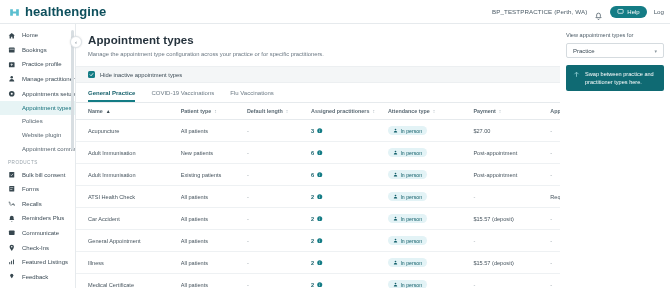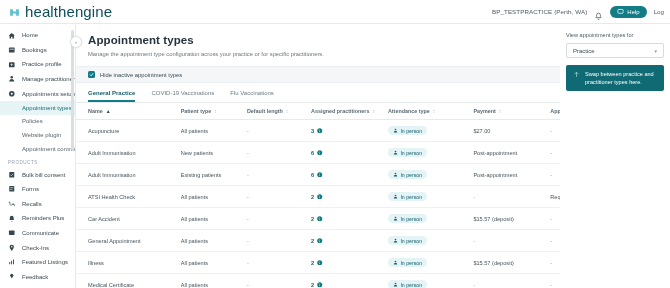--- a/index.html
+++ b/index.html
@@ -15,21 +15,21 @@
   
   .topbar {
     height: 24px; flex: 0 0 24px;
     background: #ffffff;
     border-bottom: 1px solid #e6eaed;
     display: flex; align-items: center;
     padding: 0 6px 0 8px;
   }
   .logo-wrap { display: flex; align-items: center; gap: 4px; }
   .logo-mark { width: 13px; height: 13px; display: block; }
-  .logo-text { font-size: 15px; font-weight: 400; color: #0d4f5c; letter-spacing: .1px; }
+  .logo-text { font-size: 13px; font-weight: 700; color: #0d4f5c; letter-spacing: .1px; }
   .topbar-right { margin-left: auto; display: flex; align-items: center; gap: 7px; }
   .practice-name { font-size: 6.2px; color: #4b5b66; letter-spacing: .1px; }
   .bell-icon { width: 9px; height: 9px; display: block; }
   .help-btn {
     display: flex; align-items: center; gap: 3px;
     background: #147c85; color: #fff;
     border-radius: 9px; height: 12px;
     padding: 0 7px; font-size: 6px; border: none; cursor: pointer;
   }
   .help-btn svg { width: 7px; height: 7px; display:block; }

